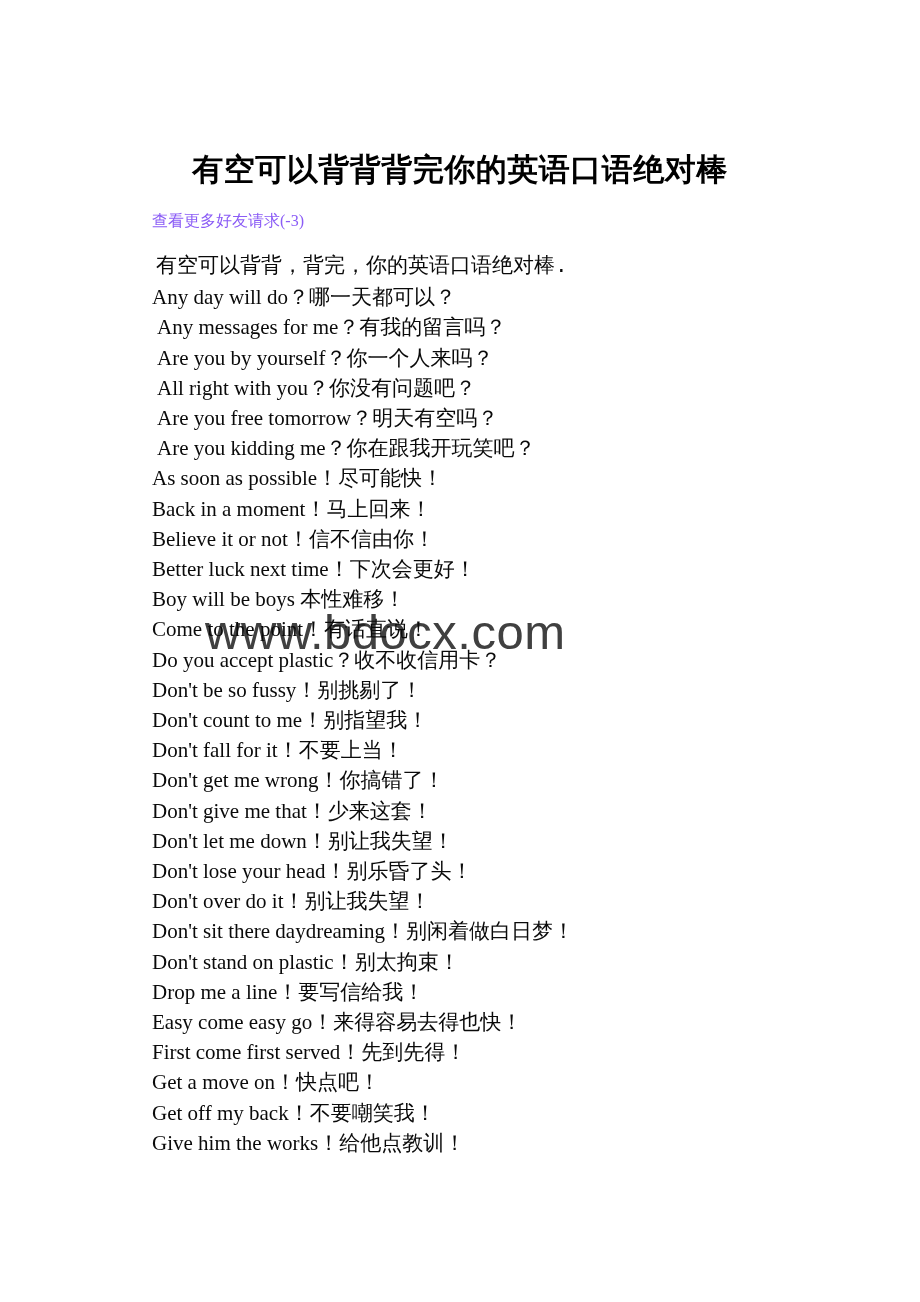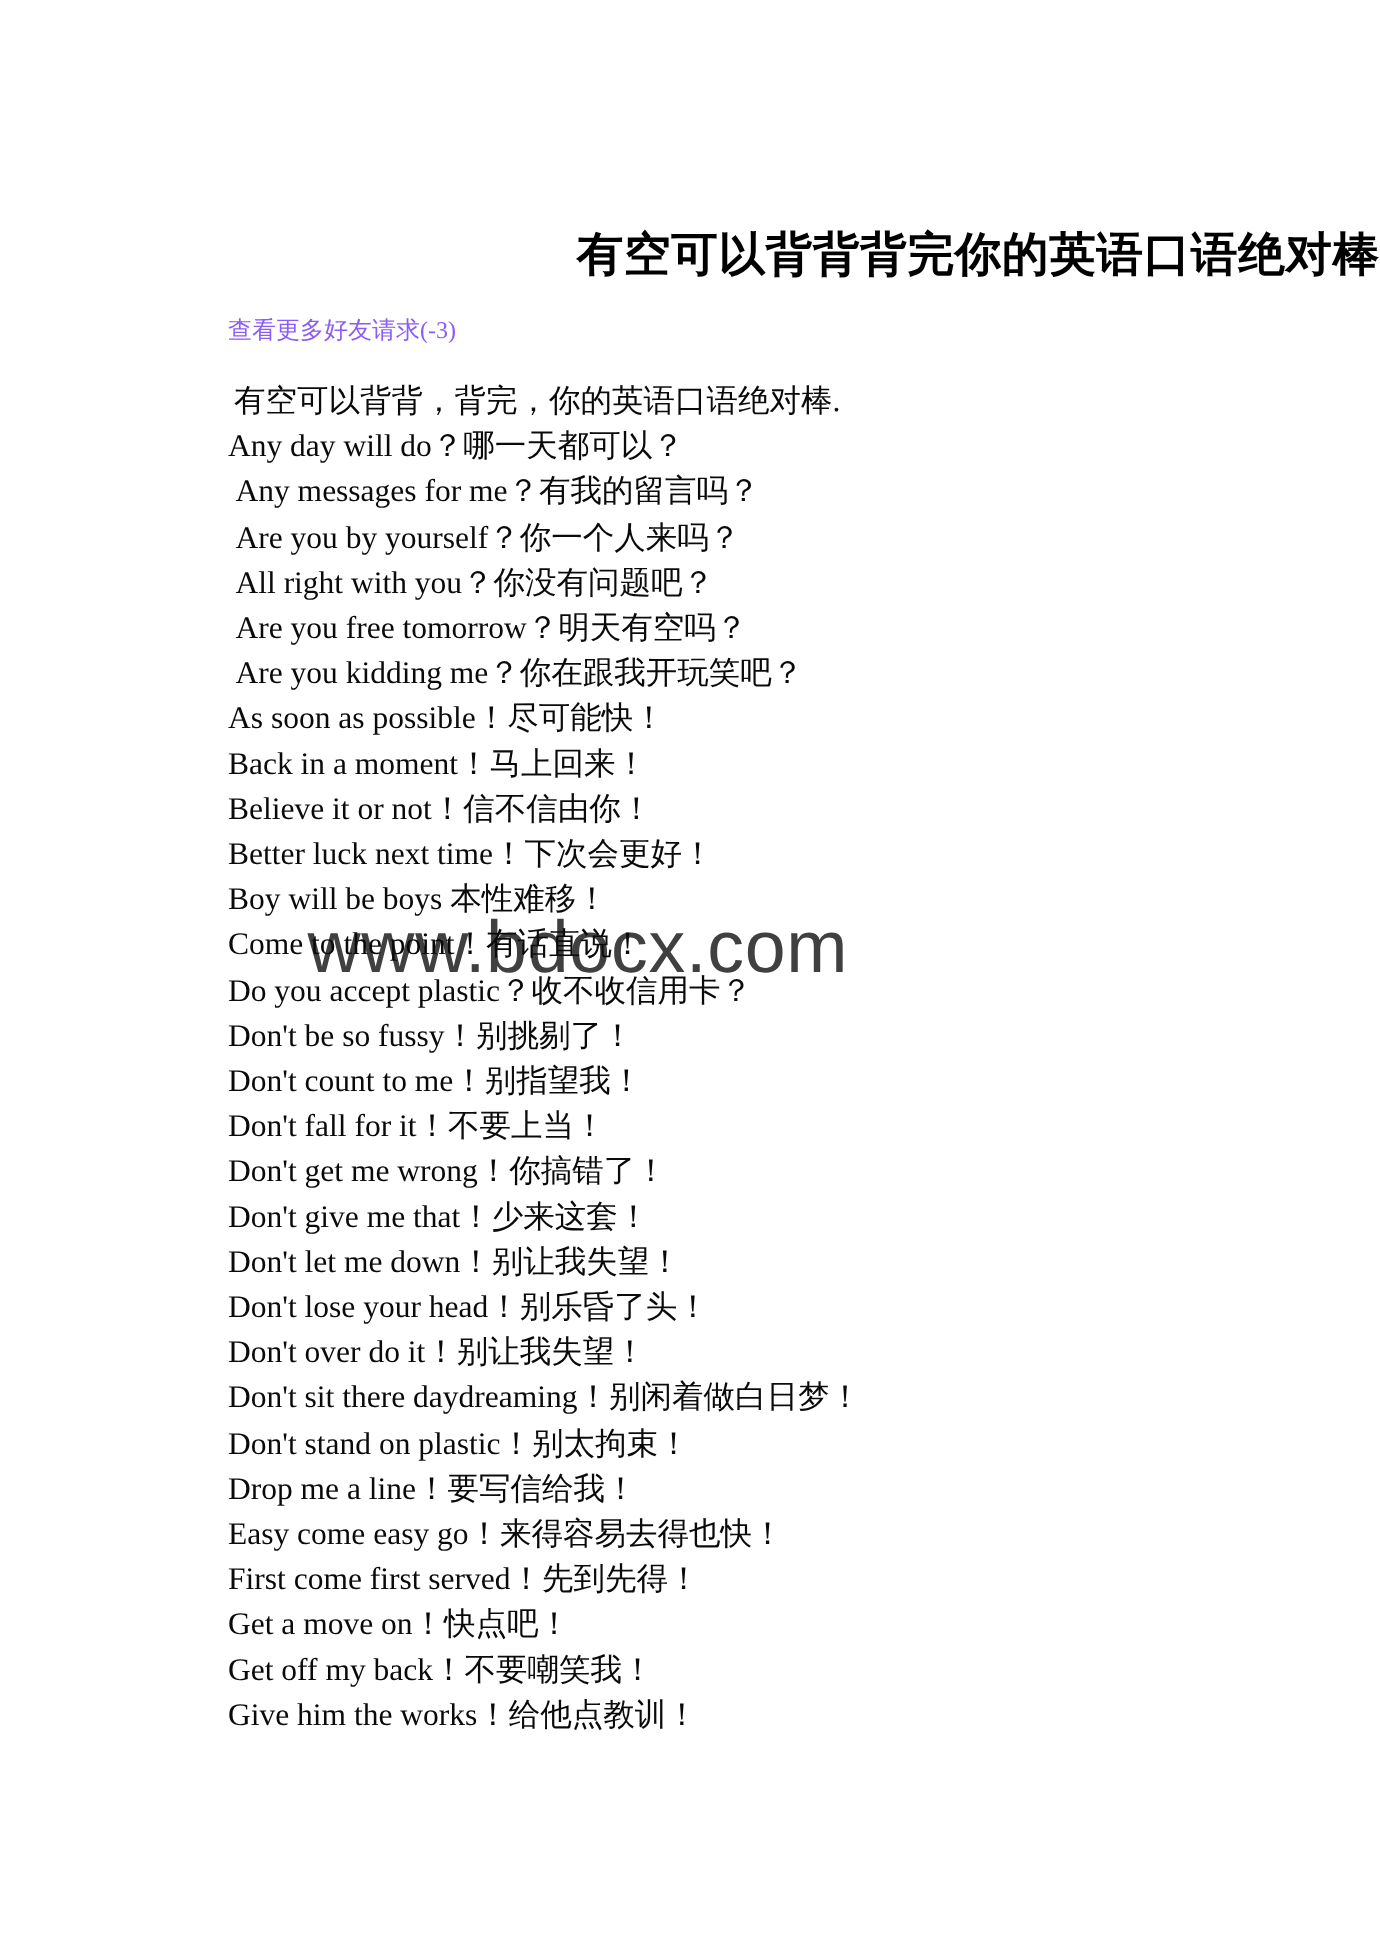--- a/index.html
+++ b/index.html
@@ -50,21 +50,21 @@
     z-index: 2;
   }
 
   .doc-title {
     margin: 0;
     padding: 0;
     position: absolute;
     left: 0;
     top: 150px;
     width: 920px;
-    text-align: right;
+    text-align: center;
     font-family: "Liberation Serif", "DejaVu Serif", serif;
     font-weight: bold;
     font-size: 31px;
     line-height: 40px;
     letter-spacing: 0.5px;
     color: #000000;
   }
 
   .doc-subtitle {
     position: absolute;
@@ -83,21 +83,21 @@
     width: 740px;
   }
 
   .line {
     font-size: 21px;
     line-height: 30.2px;
     white-space: nowrap;
     color: #0a0a0a;
   }
 
-  .line.indent-a { padding-left: 6px; }
+  .line.indent-a { padding-left: 6px; font-family: Liberation Mono, monospace; }
   .line.indent-b { padding-left: 2px; }
   .line.indent-c { padding-left: 7px; }
 </style>
 </head>
 <body>
 
 <div class="page">
 
   <div class="watermark">www.bdocx.com</div>
 

